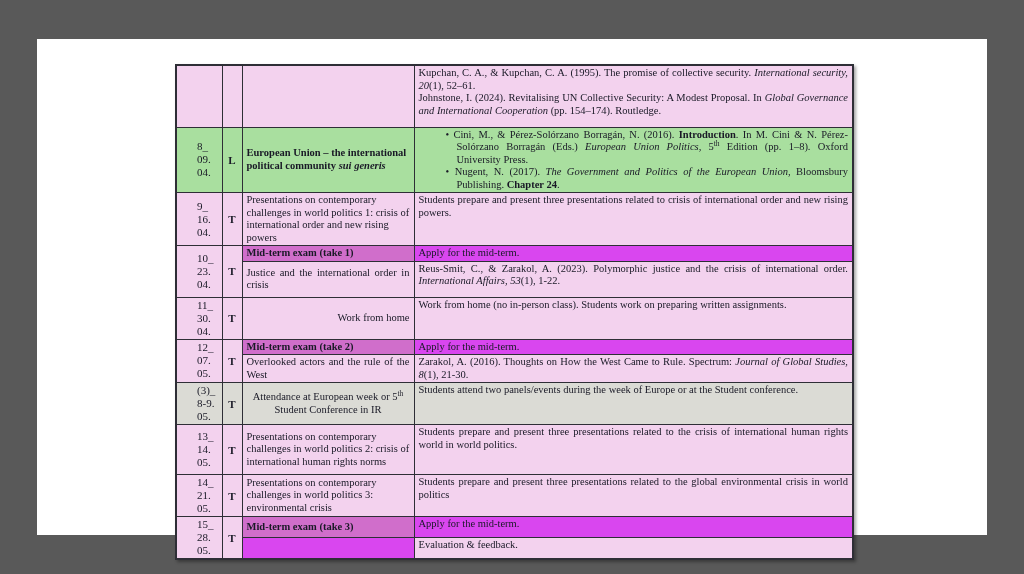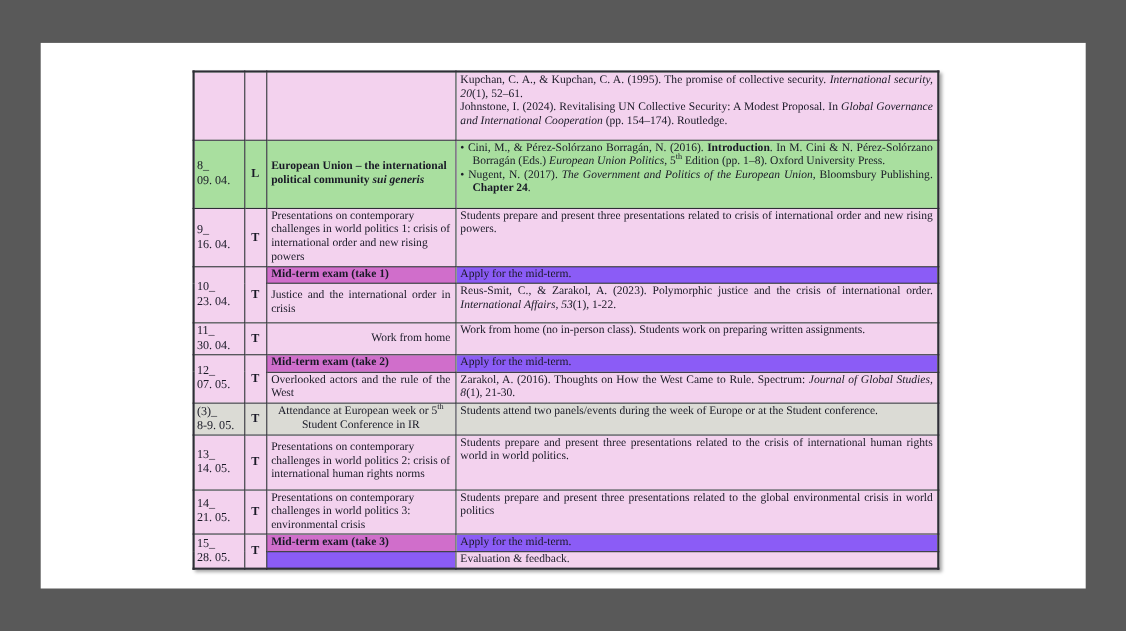--- a/index.html
+++ b/index.html
@@ -23,32 +23,32 @@
     border:2px solid #2e2e36;
     box-shadow:2px 2px 3px rgba(0,0,0,.35);
     background:#ffffff;
   }
   td{
     border:1px solid #2e2e36;
     padding:1px 4px;
     vertical-align:top;
     overflow:hidden;
   }
-  .c-date{vertical-align:middle;font-size:11px;line-height:13px;padding-left:2px;}
+  .c-date{vertical-align:middle;font-size:11px;line-height:13px;padding-left:20px;}
   .c-type{vertical-align:middle;text-align:center;font-weight:bold;font-size:11px;padding:0;}
   .c-topic{font-size:10.5px;line-height:12.5px;text-align:justify;vertical-align:middle;}
   .c-read{font-size:10.5px;line-height:12.5px;text-align:justify;vertical-align:top;}
   .exam{font-weight:bold;}
   .bg-pink{background:#f3d2ee;}
   .bg-green{background:#a9df9f;}
   .bg-magenta{background:#d06ecb;}
   .bg-gray{background:#dbdbd5;}
-  .bg-white{background:#8b5cf6;margin-left:47px;}
+  .bg-white{background:#d946ef;margin-left:47px;}
   .para{margin:0;}
-  .para.bullet{padding-left:11px;text-indent:-11px;}
+  .para.bullet{padding-left:11px;text-indent:-11px;margin-left:27px;}
   .s-i{font-style:italic;}
   .s-b{font-weight:bold;}
   .s-bi{font-weight:bold;font-style:italic;margin-top:20px;}
   .s-sup{vertical-align:super;font-size:7.5px;line-height:0;}
 </style>
 </head>
 <body>
 
 <div class="paper">
   <div class="sched-wrap">

